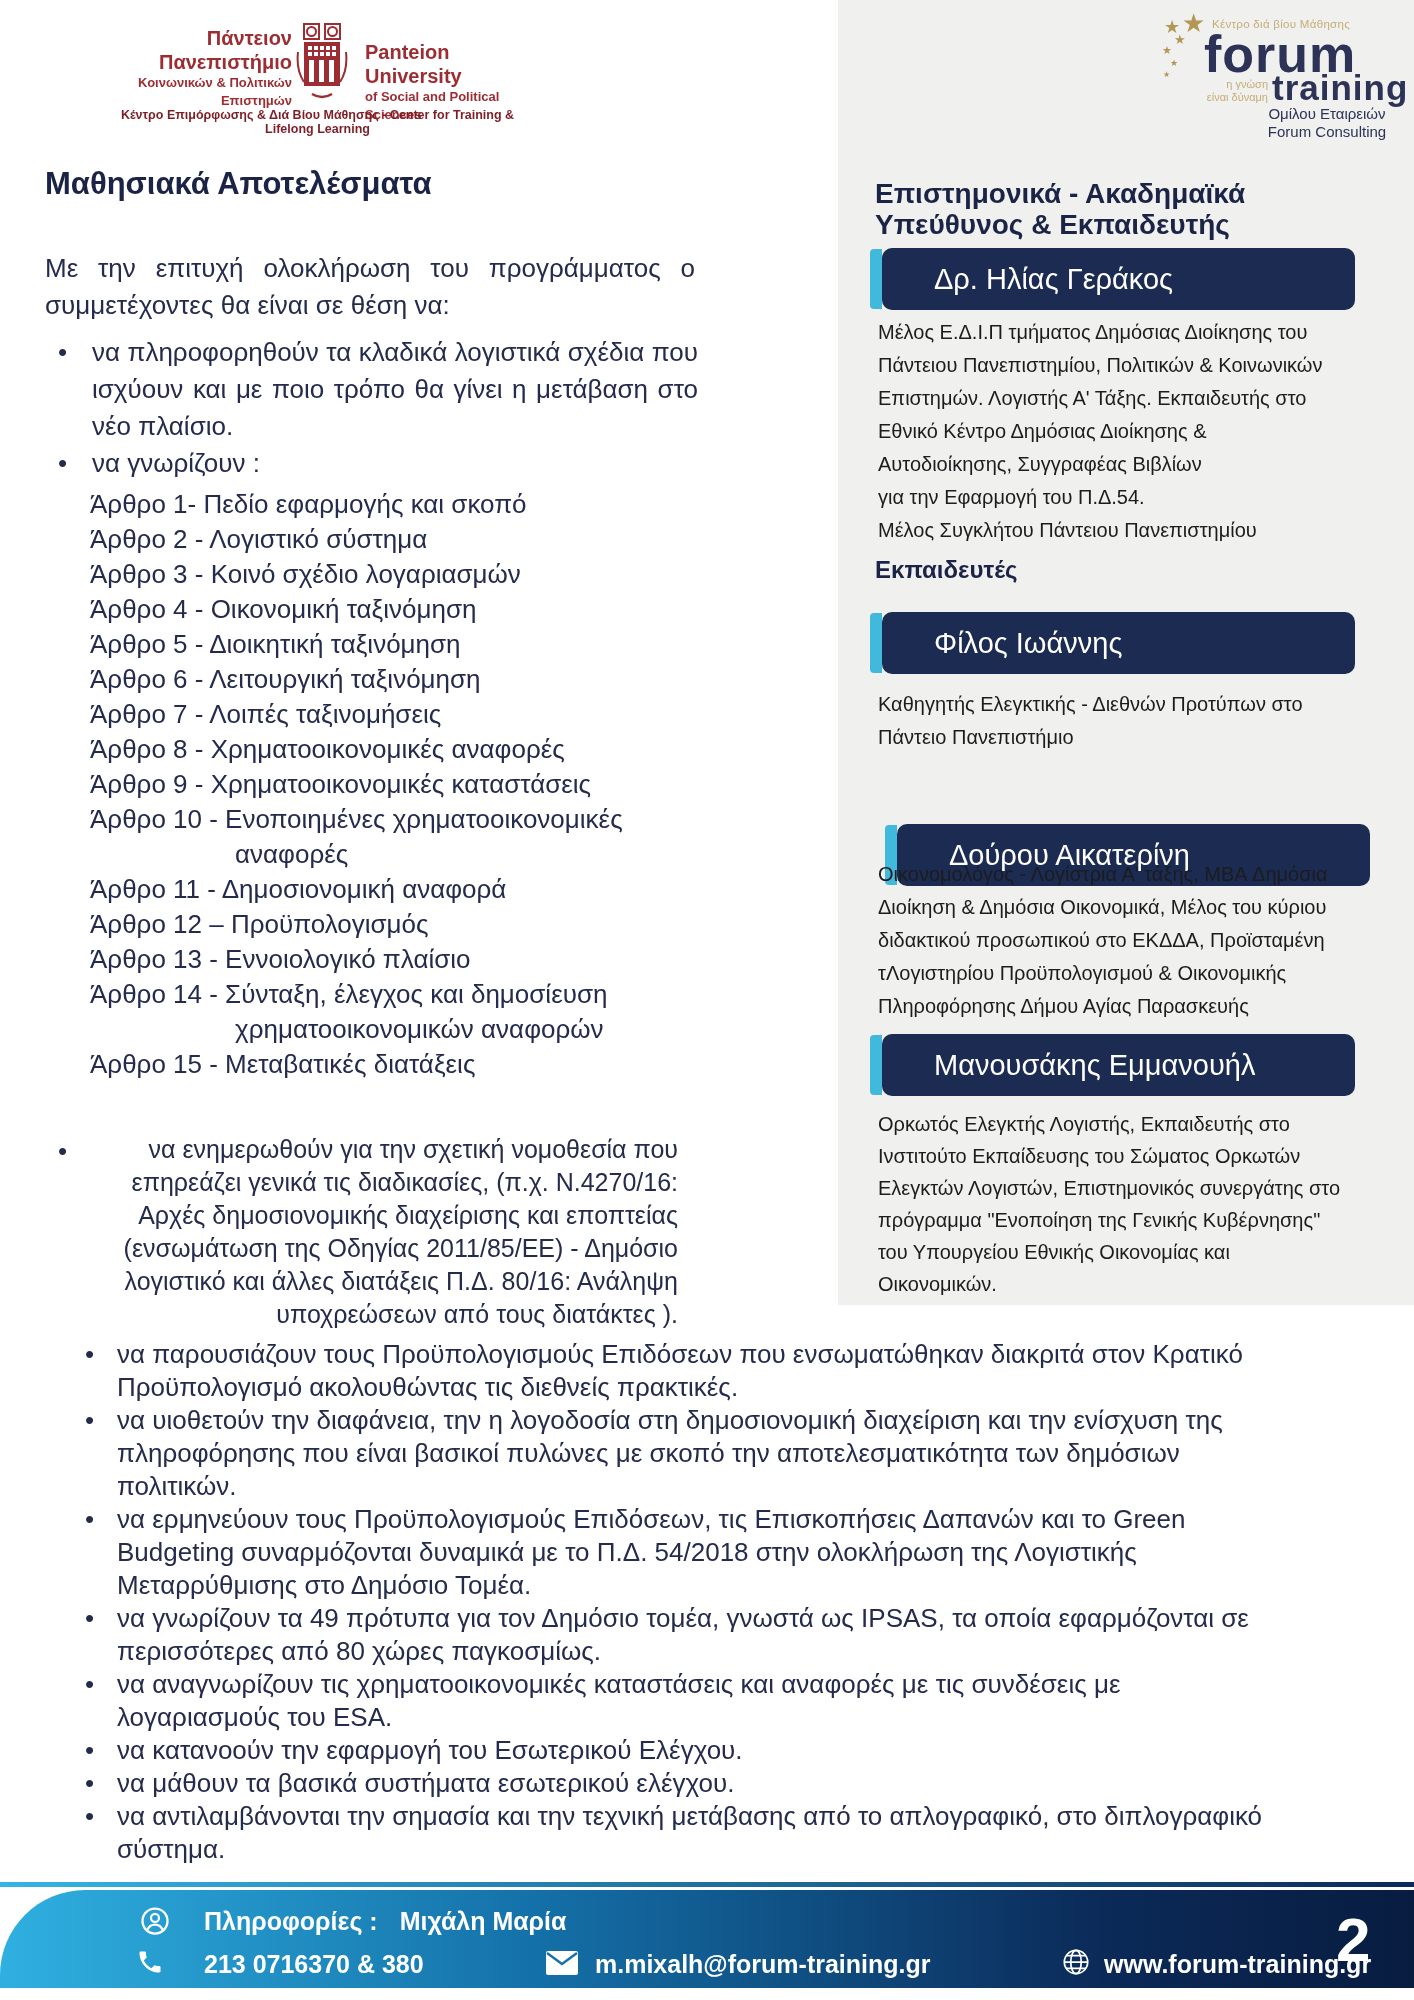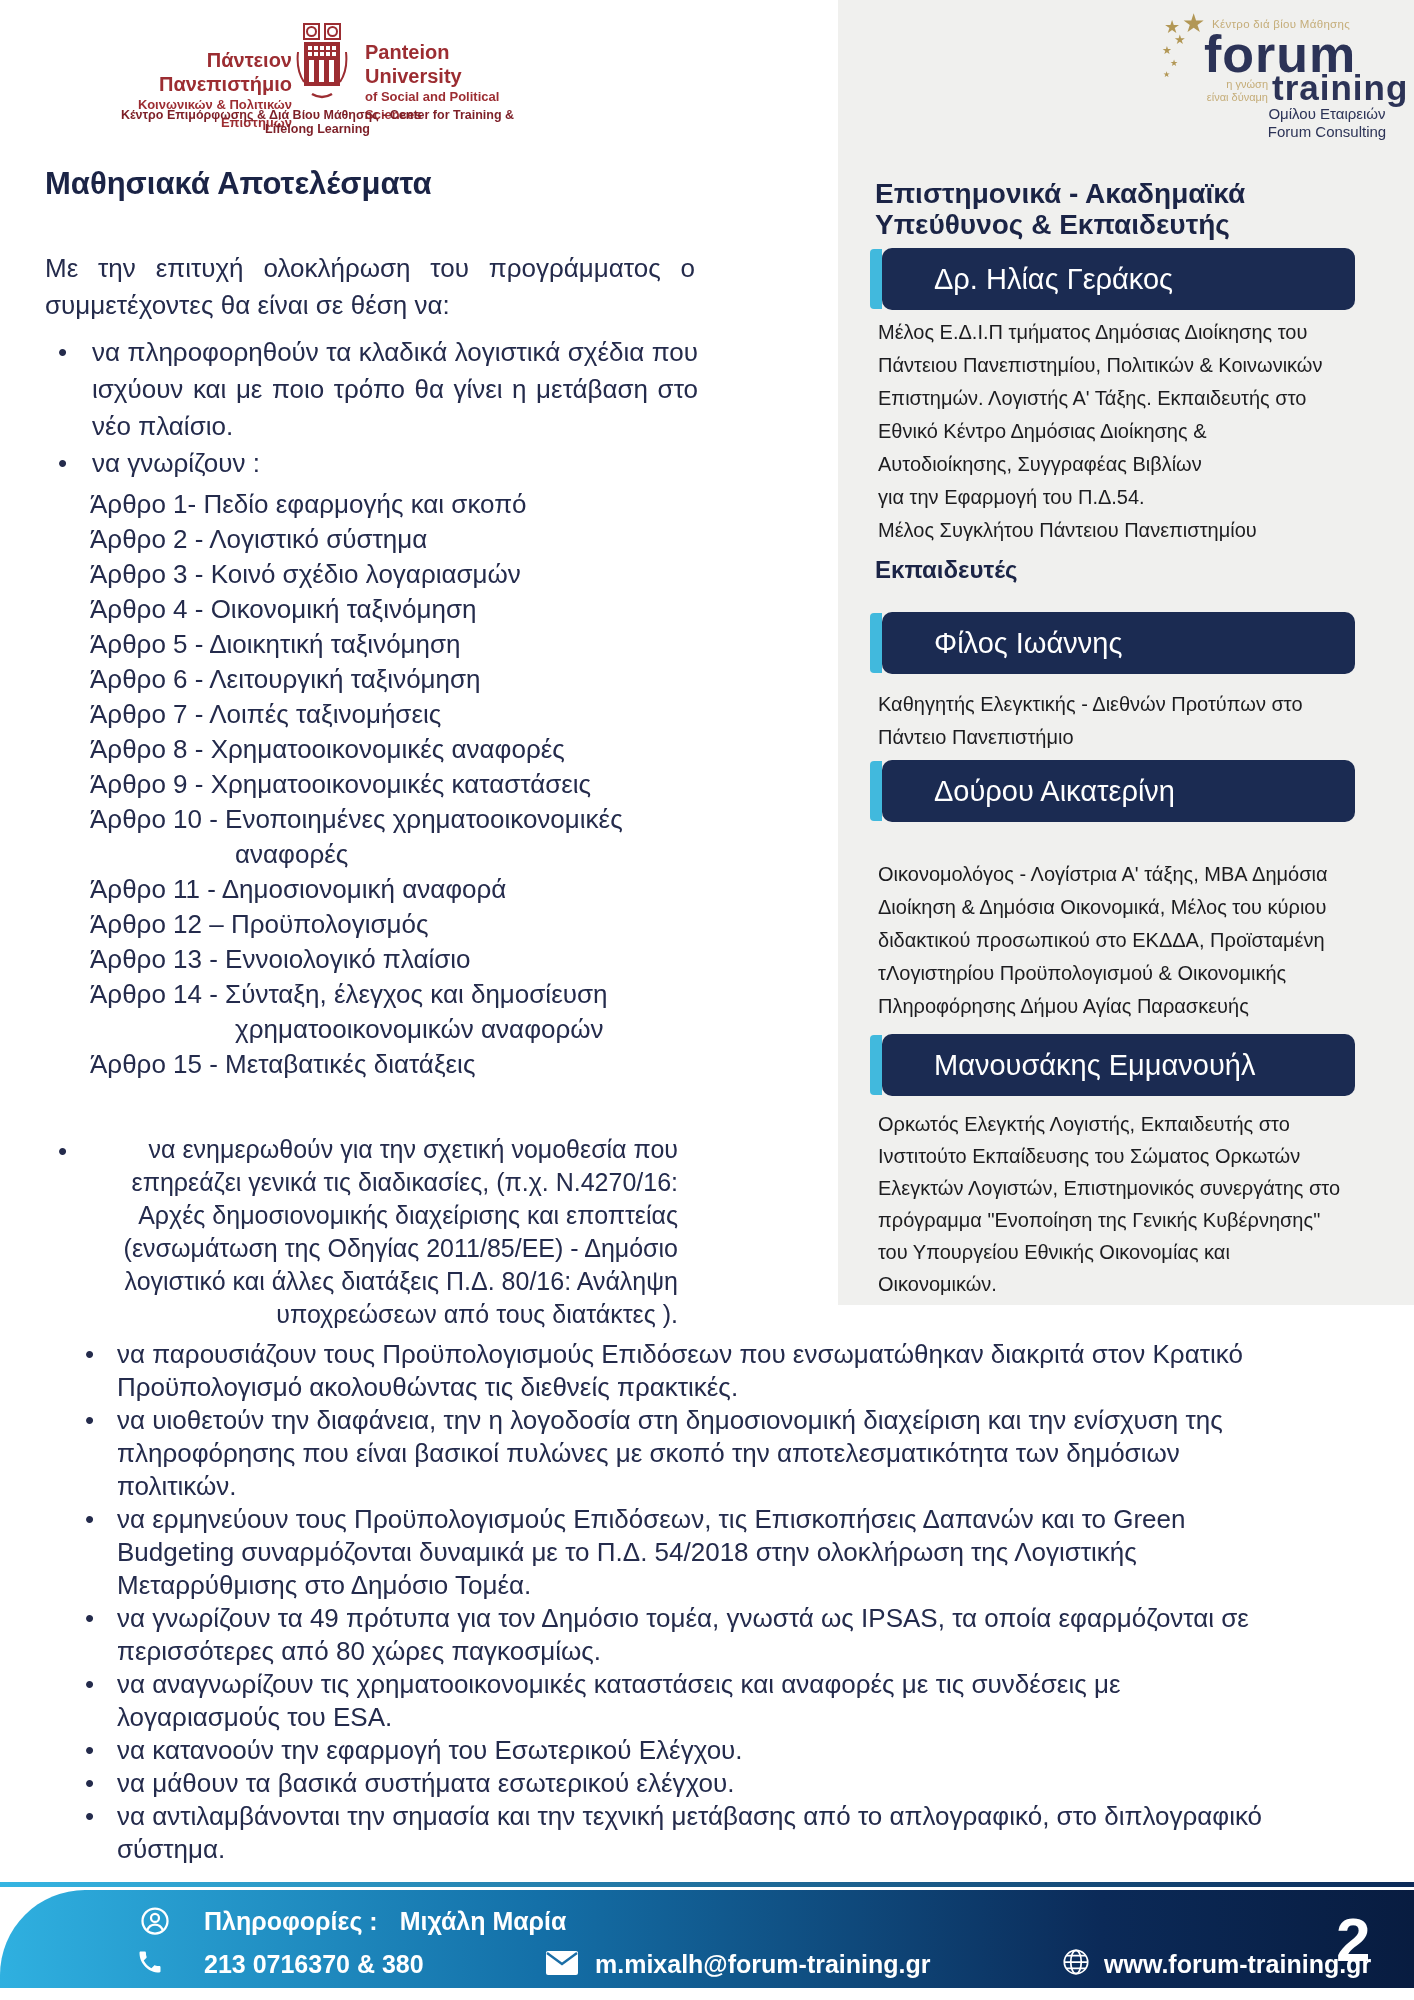--- a/index.html
+++ b/index.html
@@ -6,21 +6,21 @@
   .page{
     position:relative;width:1414px;height:2000px;margin:0 auto;
     background:#ffffff;overflow:hidden;
     font-family:"Liberation Sans","DejaVu Sans",sans-serif;
     color:#242b4c;
   }
   .gray-panel{position:absolute;left:838px;top:0;width:576px;height:1305px;background:#f0f0ee;}
 
   
   .panteion{position:absolute;left:95px;top:22px;width:445px;height:105px;color:#9c2d32;}
-  .pant-el{position:absolute;right:248px;top:26px;text-align:right;font-weight:bold;}
+  .pant-el{position:absolute;right:248px;top:4px;text-align:right;font-weight:bold;}
   .pant-el .l1,.pant-en .l1{font-size:20px;line-height:24px;}
   .pant-el .l2,.pant-en .l2{font-size:20px;line-height:24px;}
   .pant-el .l3,.pant-en .l3{font-size:13px;line-height:18px;}
   .pant-en{position:absolute;left:258px;top:18px;text-align:left;font-weight:bold;margin-left:12px;}
   .pant-crest{position:absolute;left:201px;top:0;width:52px;height:82px;}
   .pant-caption{position:absolute;left:0;top:86px;width:445px;text-align:center;
     font-size:12.5px;font-weight:bold;color:#7d1f27;}
 
   .forumlogo{position:absolute;left:1160px;top:12px;width:240px;height:115px;}
   .fl-stars{position:absolute;left:0;top:0;width:46px;height:80px;}
@@ -201,21 +201,21 @@
 Μέλος Συγκλήτου Πάντειου Πανεπιστημίου</div>
 
   <div class="rc-sub">Εκπαιδευτές</div>
 
   <div class="banner" style="top:612px;">
     <span>Φίλος Ιωάννης</span>
   </div>
   <div class="bio" style="top:688px;">Καθηγητής Ελεγκτικής - Διεθνών Προτύπων στο
 Πάντειο Πανεπιστήμιο</div>
 
-  <div class="banner" style="top:760px;">
+  <div class="banner" style="top:824px;margin-left:15px;">
     <span>Δούρου Αικατερίνη</span>
   </div>
   <div class="bio" style="top:858px;">Οικονομολόγος - Λογίστρια Α' τάξης, MBA Δημόσια
 Διοίκηση &amp; Δημόσια Οικονομικά, Μέλος του κύριου
 διδακτικού προσωπικού στο ΕΚΔΔΑ, Προϊσταμένη
 τΛογιστηρίου Προϋπολογισμού &amp; Οικονομικής
 Πληροφόρησης Δήμου Αγίας Παρασκευής</div>
 
   <div class="banner" style="top:1034px;">
     <span>Μανουσάκης Εμμανουήλ</span>

